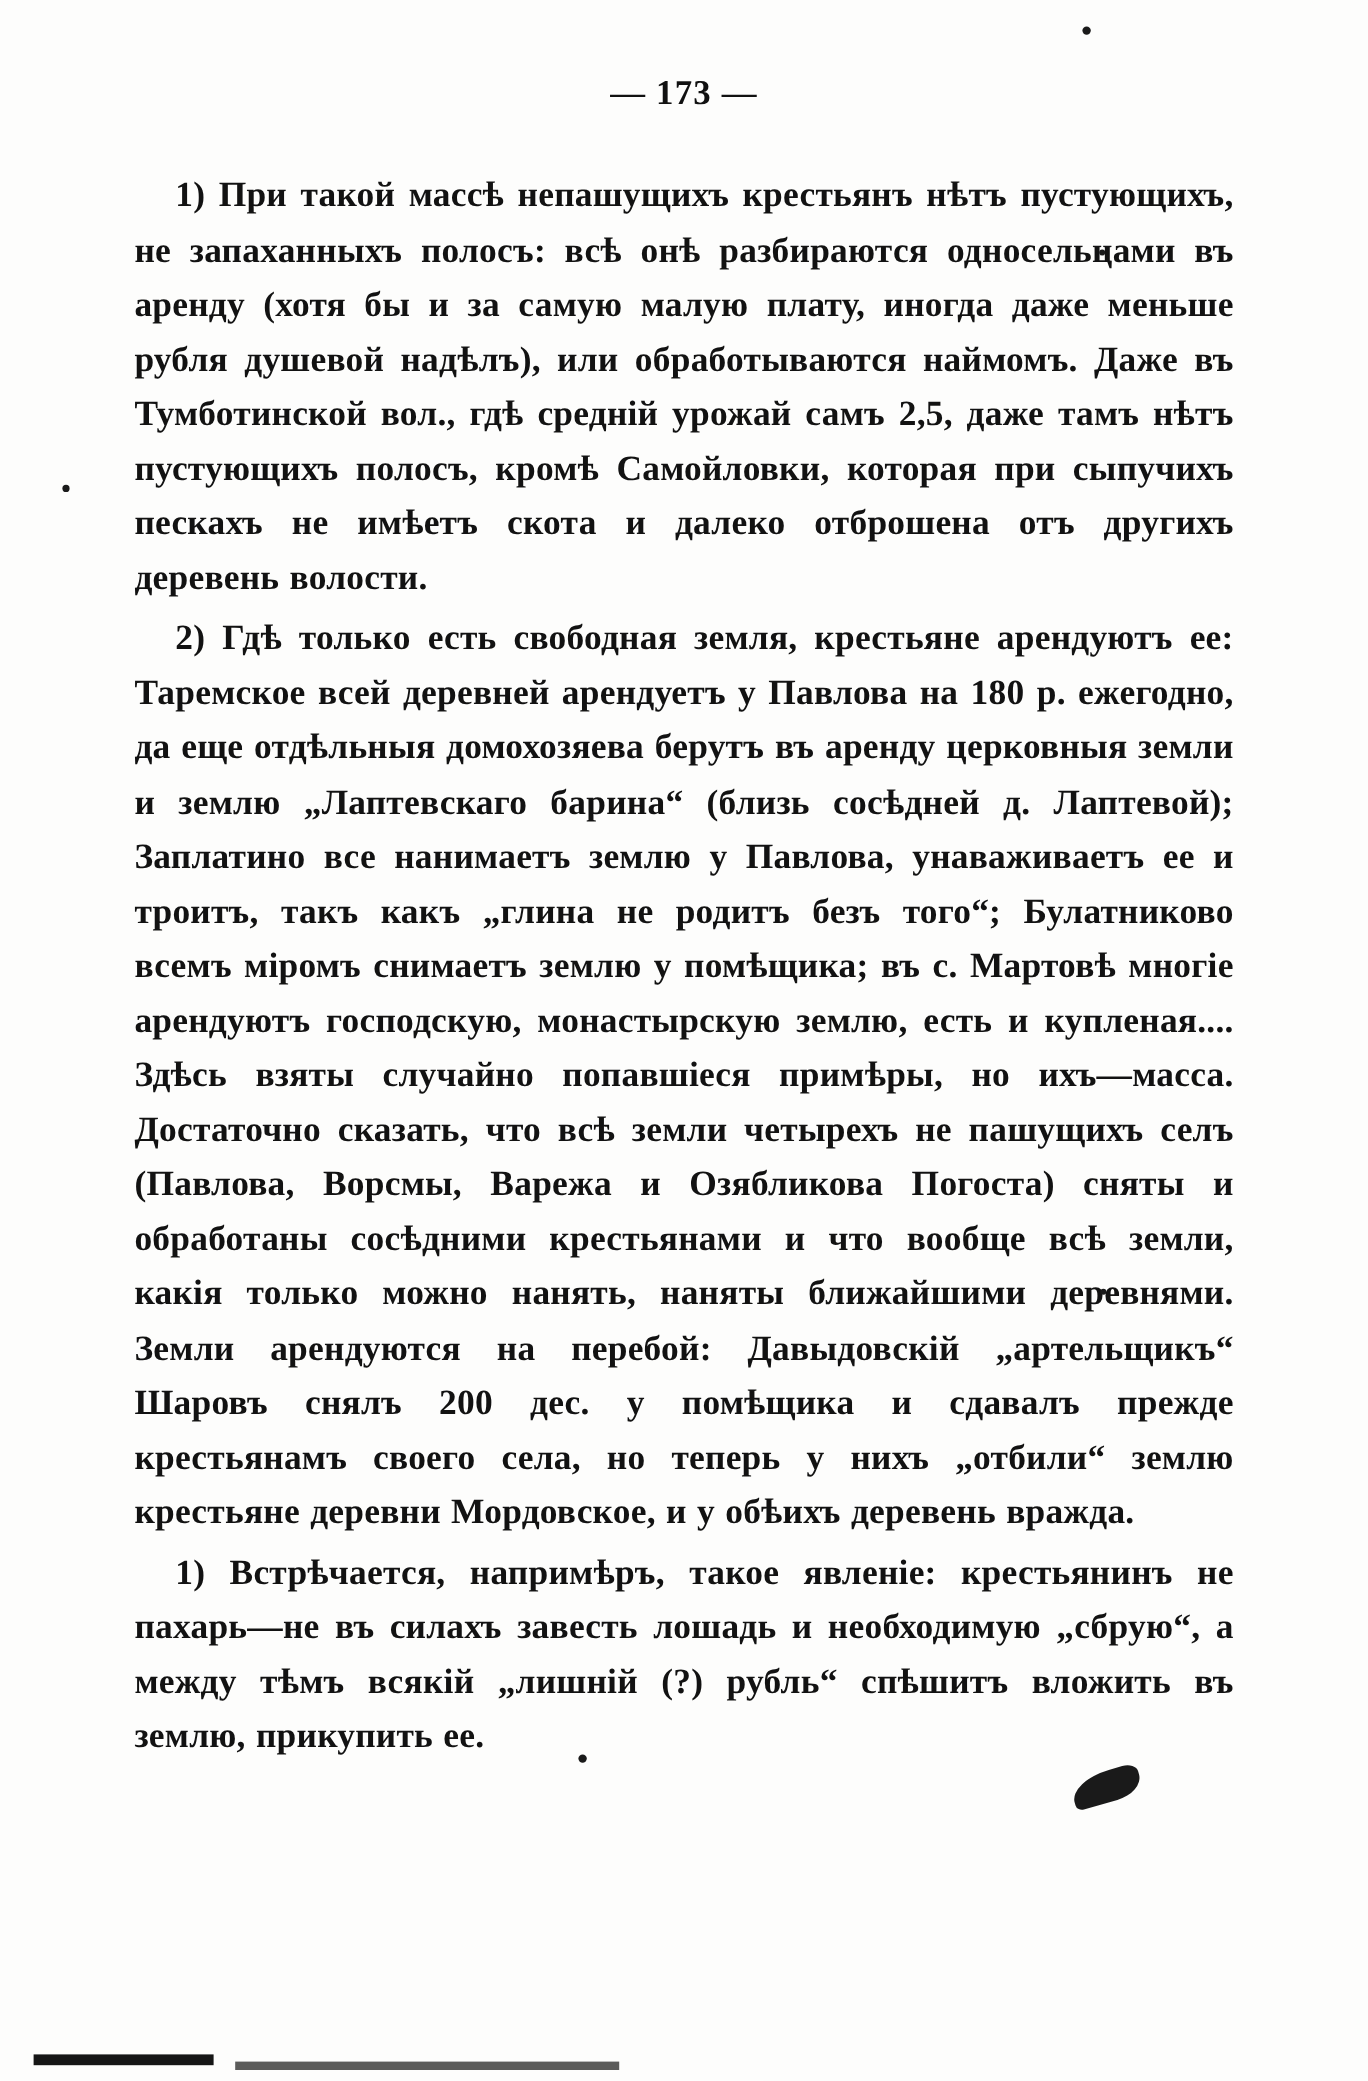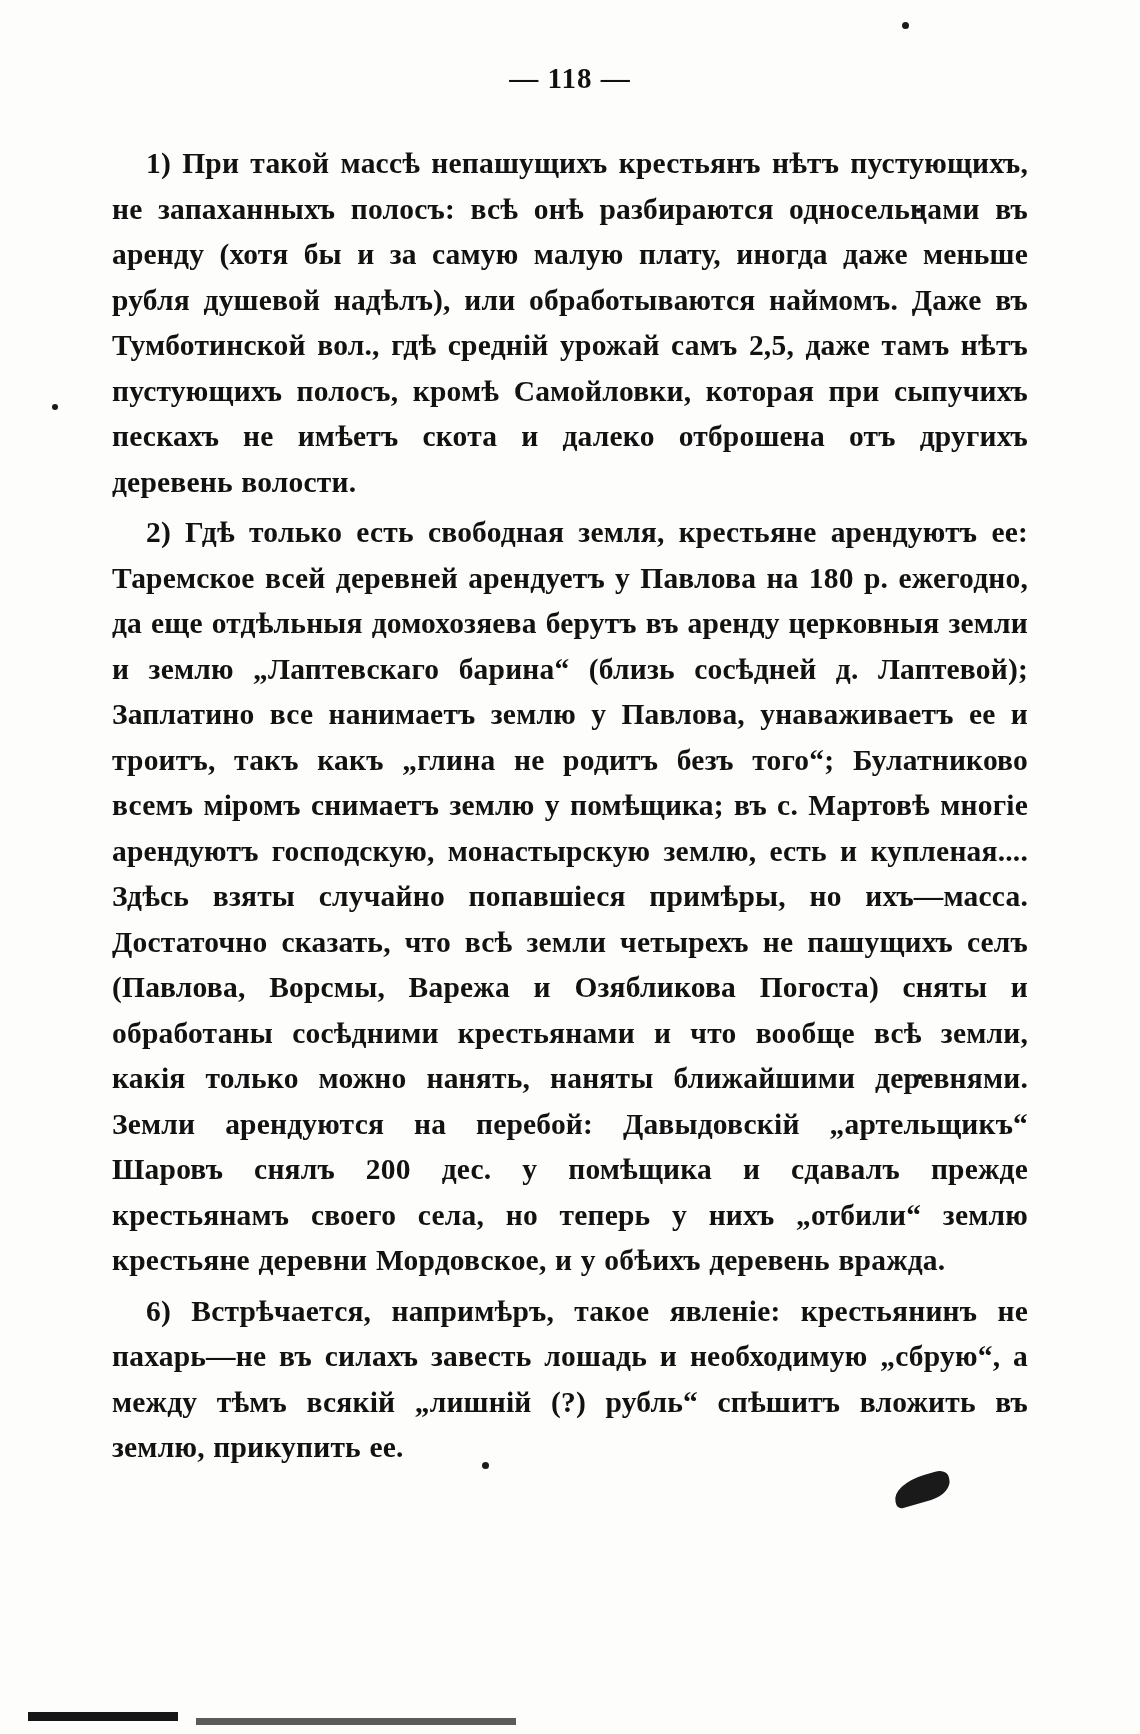--- a/index.html
+++ b/index.html
@@ -86,29 +86,29 @@
 <body>
 
 <div class="page">
 
   <div class="speck speck-a"></div>
   <div class="speck speck-b"></div>
   <div class="speck speck-c"></div>
   <div class="speck speck-d"></div>
   <div class="speck speck-e"></div>
 
-  <div class="page-number">— 118 —</div>
+  <div class="page-number">— 173 —</div>
 
   <div class="body-text">
 
     <p class="para"><span class="indent"></span><span>1) При такой массѣ непашущихъ крестьянъ нѣтъ пустующихъ, не запаханныхъ полосъ: всѣ онѣ разбираются односельцами въ аренду (хотя бы и за самую малую плату, иногда даже меньше рубля душевой надѣлъ), или обработываются наймомъ. Даже въ Тумботинской вол., гдѣ средній урожай самъ 2,5, даже тамъ нѣтъ пустующихъ полосъ, кромѣ Самойловки, которая при сыпучихъ пескахъ не имѣетъ скота и далеко отброшена отъ другихъ деревень волости.</span></p>
 
     <p class="para"><span class="indent"></span><span>2) Гдѣ только есть свободная земля, крестьяне арендуютъ ее: Таремское всей деревней арендуетъ у Павлова на 180 р. ежегодно, да еще отдѣльныя домохозяева берутъ въ аренду церковныя земли и землю „Лаптевскаго барина“ (близь сосѣдней д. Лаптевой); Заплатино все нанимаетъ землю у Павлова, унаваживаетъ ее и троитъ, такъ какъ „глина не родитъ безъ того“; Булатниково всемъ міромъ снимаетъ землю у помѣщика; въ с. Мартовѣ многіе арендуютъ господскую, монастырскую землю, есть и купленая.... Здѣсь взяты случайно попавшіеся примѣры, но ихъ—масса. Достаточно сказать, что всѣ земли четырехъ не пашущихъ селъ (Павлова, Ворсмы, Варежа и Озябликова Погоста) сняты и обработаны сосѣдними крестьянами и что вообще всѣ земли, какія только можно нанять, наняты ближайшими деревнями. Земли арендуются на перебой: Давыдовскій „артельщикъ“ Шаровъ снялъ 200 дес. у помѣщика и сдавалъ прежде крестьянамъ своего села, но теперь у нихъ „отбили“ землю крестьяне деревни Мордовское, и у обѣихъ деревень вражда.</span></p>
 
-    <p class="para"><span class="indent"></span><span>6) Встрѣчается, напримѣръ, такое явленіе: крестьянинъ не пахарь—не въ силахъ завесть лошадь и необходимую „сбрую“, а между тѣмъ всякій „лишній (?) рубль“ спѣшитъ вложить въ землю, прикупить ее.</span></p>
+    <p class="para"><span class="indent"></span><span>1) Встрѣчается, напримѣръ, такое явленіе: крестьянинъ не пахарь—не въ силахъ завесть лошадь и необходимую „сбрую“, а между тѣмъ всякій „лишній (?) рубль“ спѣшитъ вложить въ землю, прикупить ее.</span></p>
 
   </div>
 
   <div class="smudge"></div>
   <div class="edge-bar"></div>
   <div class="edge-bar2"></div>
 
 </div>
 
 </body></html>

